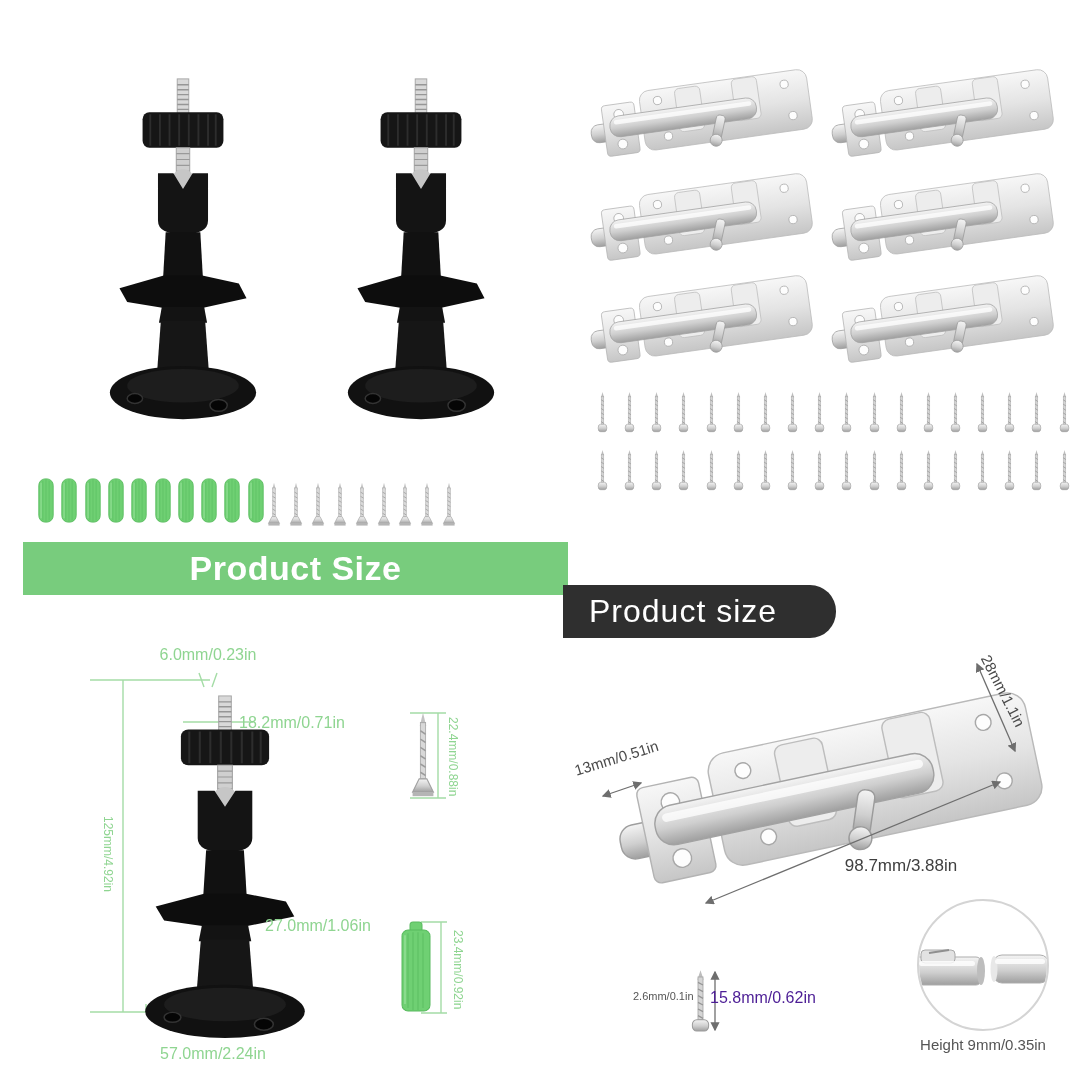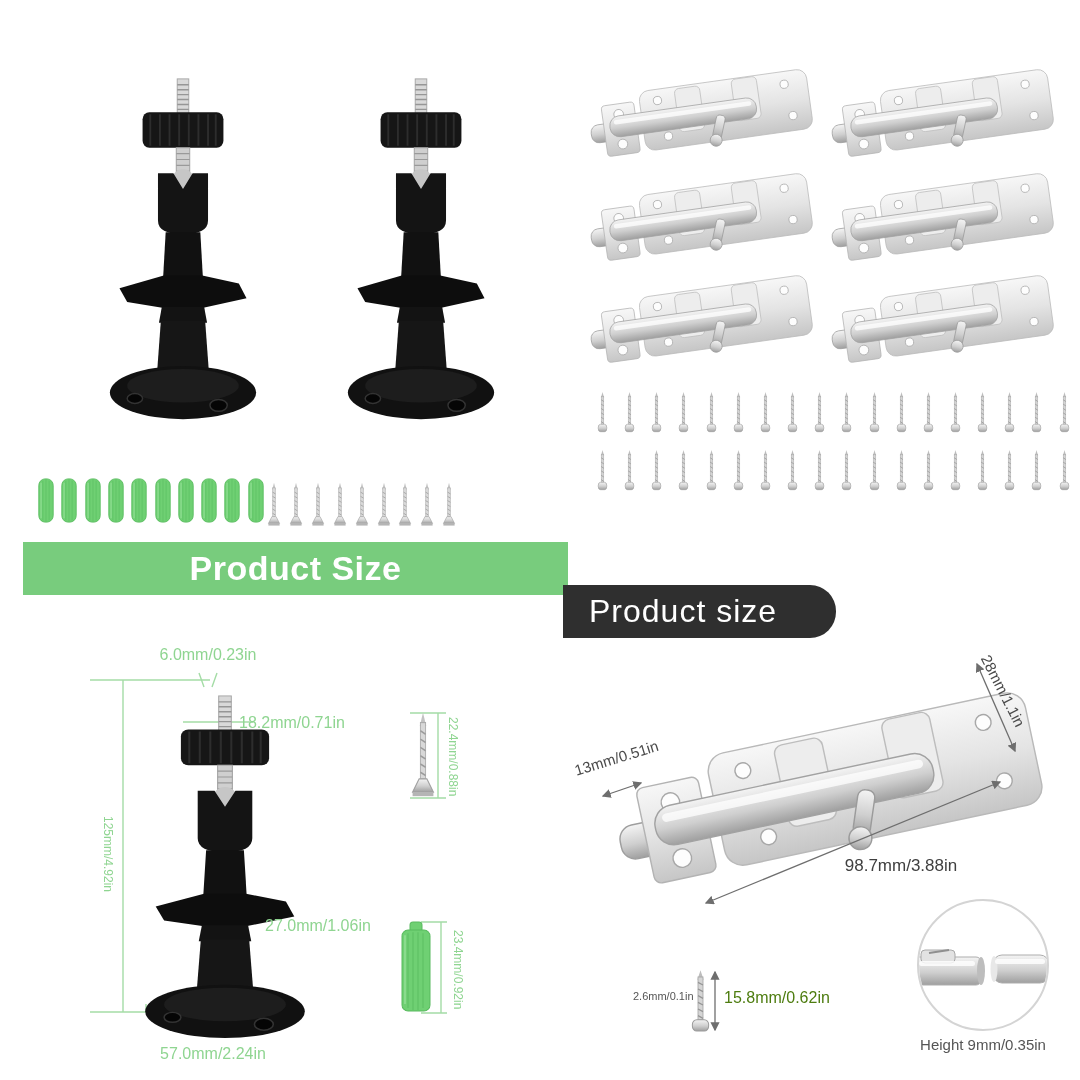--- a/index.html
+++ b/index.html
@@ -376,21 +376,21 @@
     </svg>
 
     <div class="dim-k" style="left:430px;top:112px;transform:rotate(63deg);transform-origin:0 0">28mm/1.1in</div>
     <div class="dim-k" style="left:12px;top:222px;transform:rotate(-17deg);transform-origin:0 50%">13mm/0.51in</div>
     <div class="dim-k ctr" style="left:268px;top:316px;width:140px;font-size:17px;color:#3f3f3f">98.7mm/3.88in</div>
 
     <svg class="g" style="left:125px;top:429px" width="25" height="64" viewBox="0 0 20 48" preserveAspectRatio="none">
         <use href="#g-screw-pan"></use>
       </svg>
     <div class="dim-k" style="left:70px;top:450px;width:52px;font-size:11px;text-align:center;color:#555">2.6mm/0.1in</div>
-    <div class="dim-k" style="left:161px;top:449px;font-size:16px;color:#4d7c0f">15.8mm/0.62in</div>
+    <div class="dim-k" style="left:147px;top:449px;font-size:16px;color:#4c1d95">15.8mm/0.62in</div>
 
     <div class="circle-detail">
       <svg width="128" height="128" viewBox="0 0 128 128">
         <rect x="-6" y="56" width="68" height="28" rx="5" fill="url(#gmV)" stroke="#adadad"></rect>
         <rect x="2" y="49" width="34" height="13" rx="4" fill="#e2e2e2" stroke="#a8a8a8"></rect>
         <path d="M10 52l20-3" stroke="#8f8f8f" stroke-width="2" fill="none"></path>
         <ellipse cx="62" cy="70" rx="4" ry="14" fill="#bdbdbd"></ellipse>
         <rect x="74" y="54" width="56" height="28" rx="9" fill="url(#gmV)" stroke="#adadad"></rect>
         <ellipse cx="75" cy="68" rx="3.5" ry="13" fill="#e8e8e8"></ellipse>
         <rect x="0" y="60" width="56" height="5" rx="2.5" fill="#fff" opacity="0.8"></rect>

